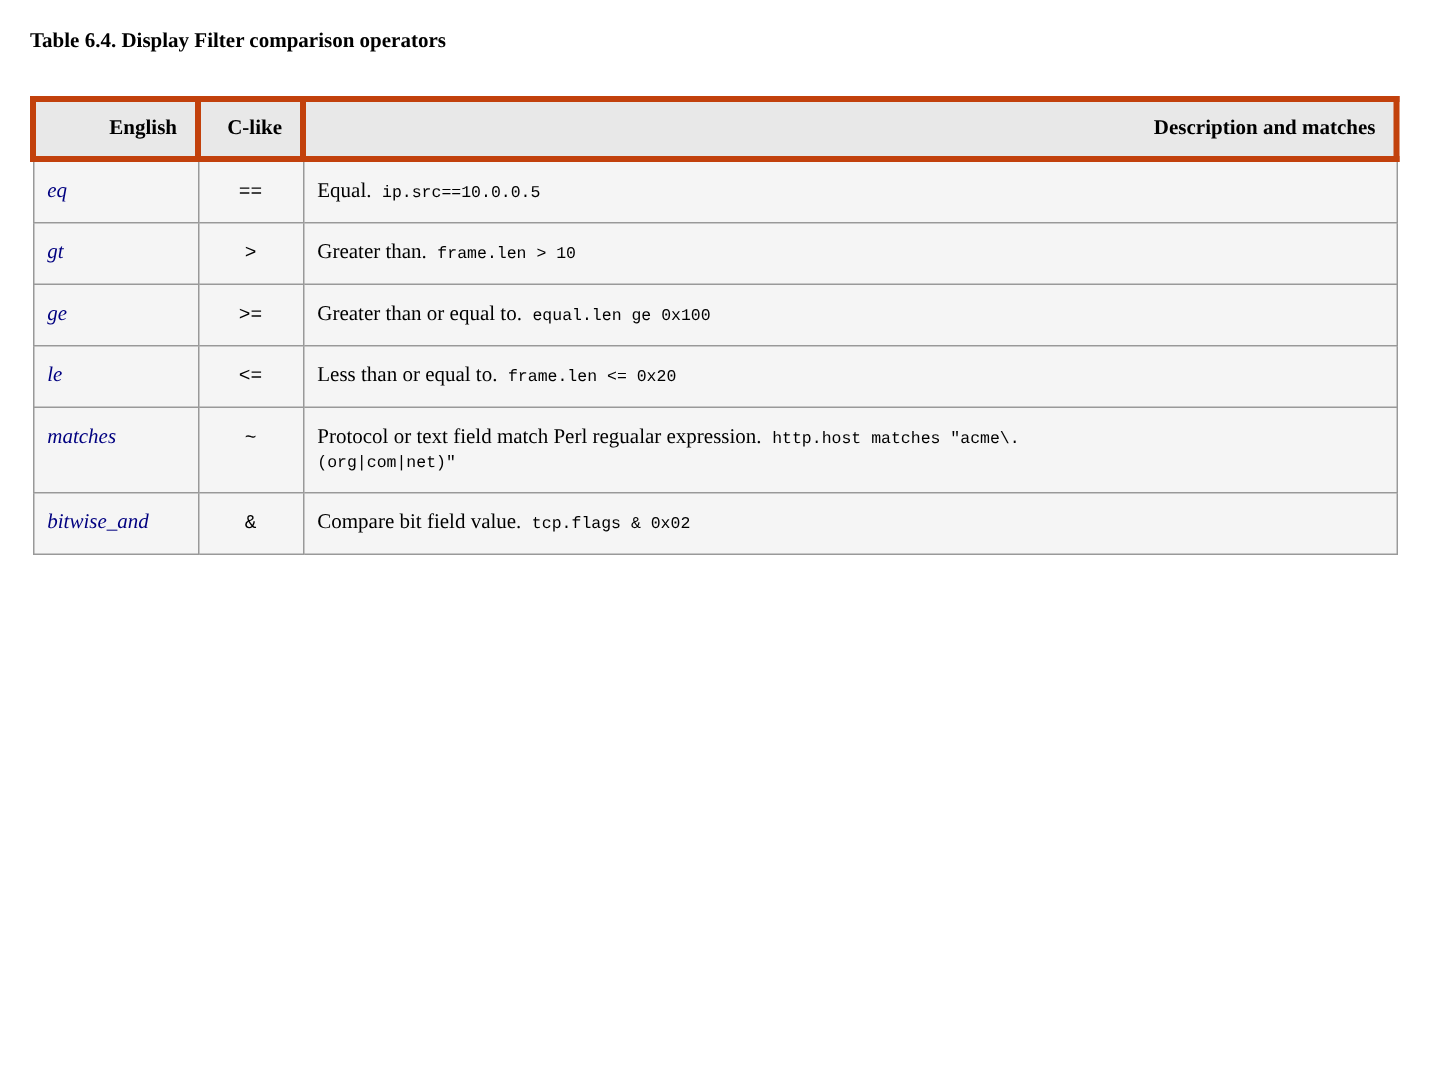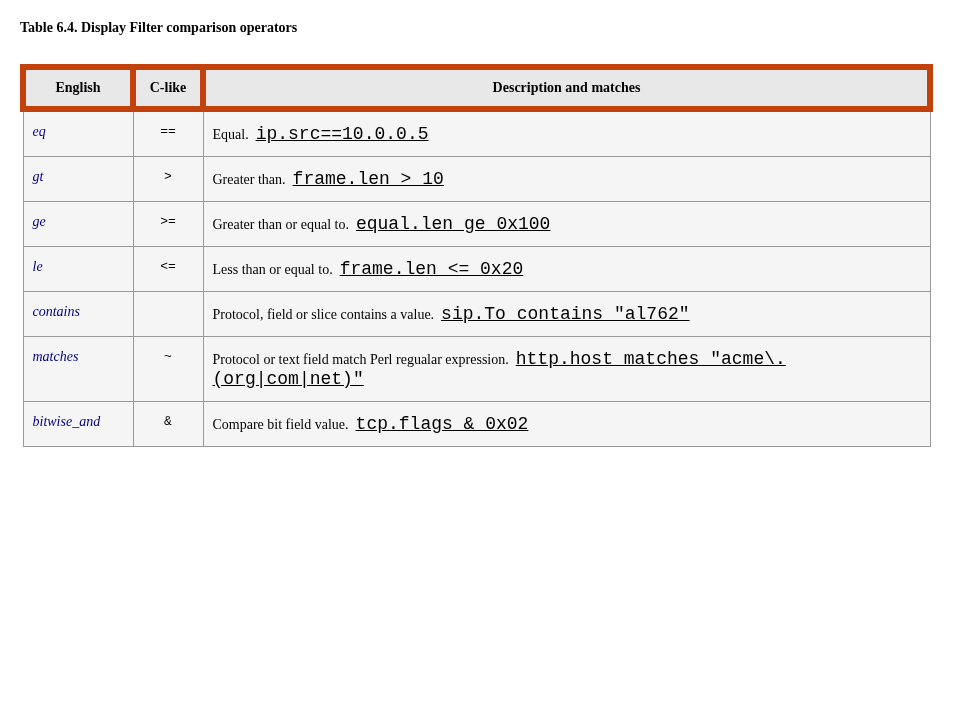--- a/index.html
+++ b/index.html
@@ -27,23 +27,23 @@
       width: 100%;
       border-collapse: collapse;
       border: 1px solid #999999;
     }
 
     thead tr {
       background-color: #e8e8e8;
     }
 
     thead th {
-      border: 6px solid #c2410c;
+      border: 4px solid #c2410c;
       padding: 10px 12px;
-      text-align: center;
+      text-align: right;
       font-family: Georgia, 'Times New Roman', Times, serif;
       font-weight: bold;
       font-size: 14px;
     }
 
     tbody tr {
       background-color: #f5f5f5;
     }
 
     tbody td {
@@ -66,22 +66,21 @@
       width: 70px;
       text-align: center;
     }
 
     tbody td:nth-child(3) {
       font-family: Georgia, 'Times New Roman', Times, serif;
     }
 
     .mono {
       font-family: 'Courier New', Courier, monospace;
-      font-size: 18px;
-      text-decoration: underline;
+      font-size: 11px;
     }
   </style>
 </head>
 <body>
 
 <div class="page-title">Table 6.4. Display Filter comparison operators</div>
 
 <table>
   <thead>
     <tr>
@@ -105,25 +104,20 @@
       <td>ge</td>
       <td>&gt;=</td>
       <td>Greater than or equal to.&nbsp; <span class="mono">equal.len ge 0x100</span></td>
     </tr>
     <tr>
       <td>le</td>
       <td>&lt;=</td>
       <td>Less than or equal to.&nbsp; <span class="mono">frame.len &lt;= 0x20</span></td>
     </tr>
     <tr>
-      <td>contains</td>
-      <td></td>
-      <td>Protocol, field or slice contains a value.&nbsp; <span class="mono">sip.To contains "al762"</span></td>
-    </tr>
-    <tr>
       <td>matches</td>
       <td>~</td>
       <td>Protocol or text field match Perl regualar expression.&nbsp; <span class="mono">http.host matches "acme\.<br>(org|com|net)"</span></td>
     </tr>
     <tr>
       <td>bitwise_and</td>
       <td>&amp;</td>
       <td>Compare bit field value.&nbsp; <span class="mono">tcp.flags &amp; 0x02</span></td>
     </tr>
   </tbody>

